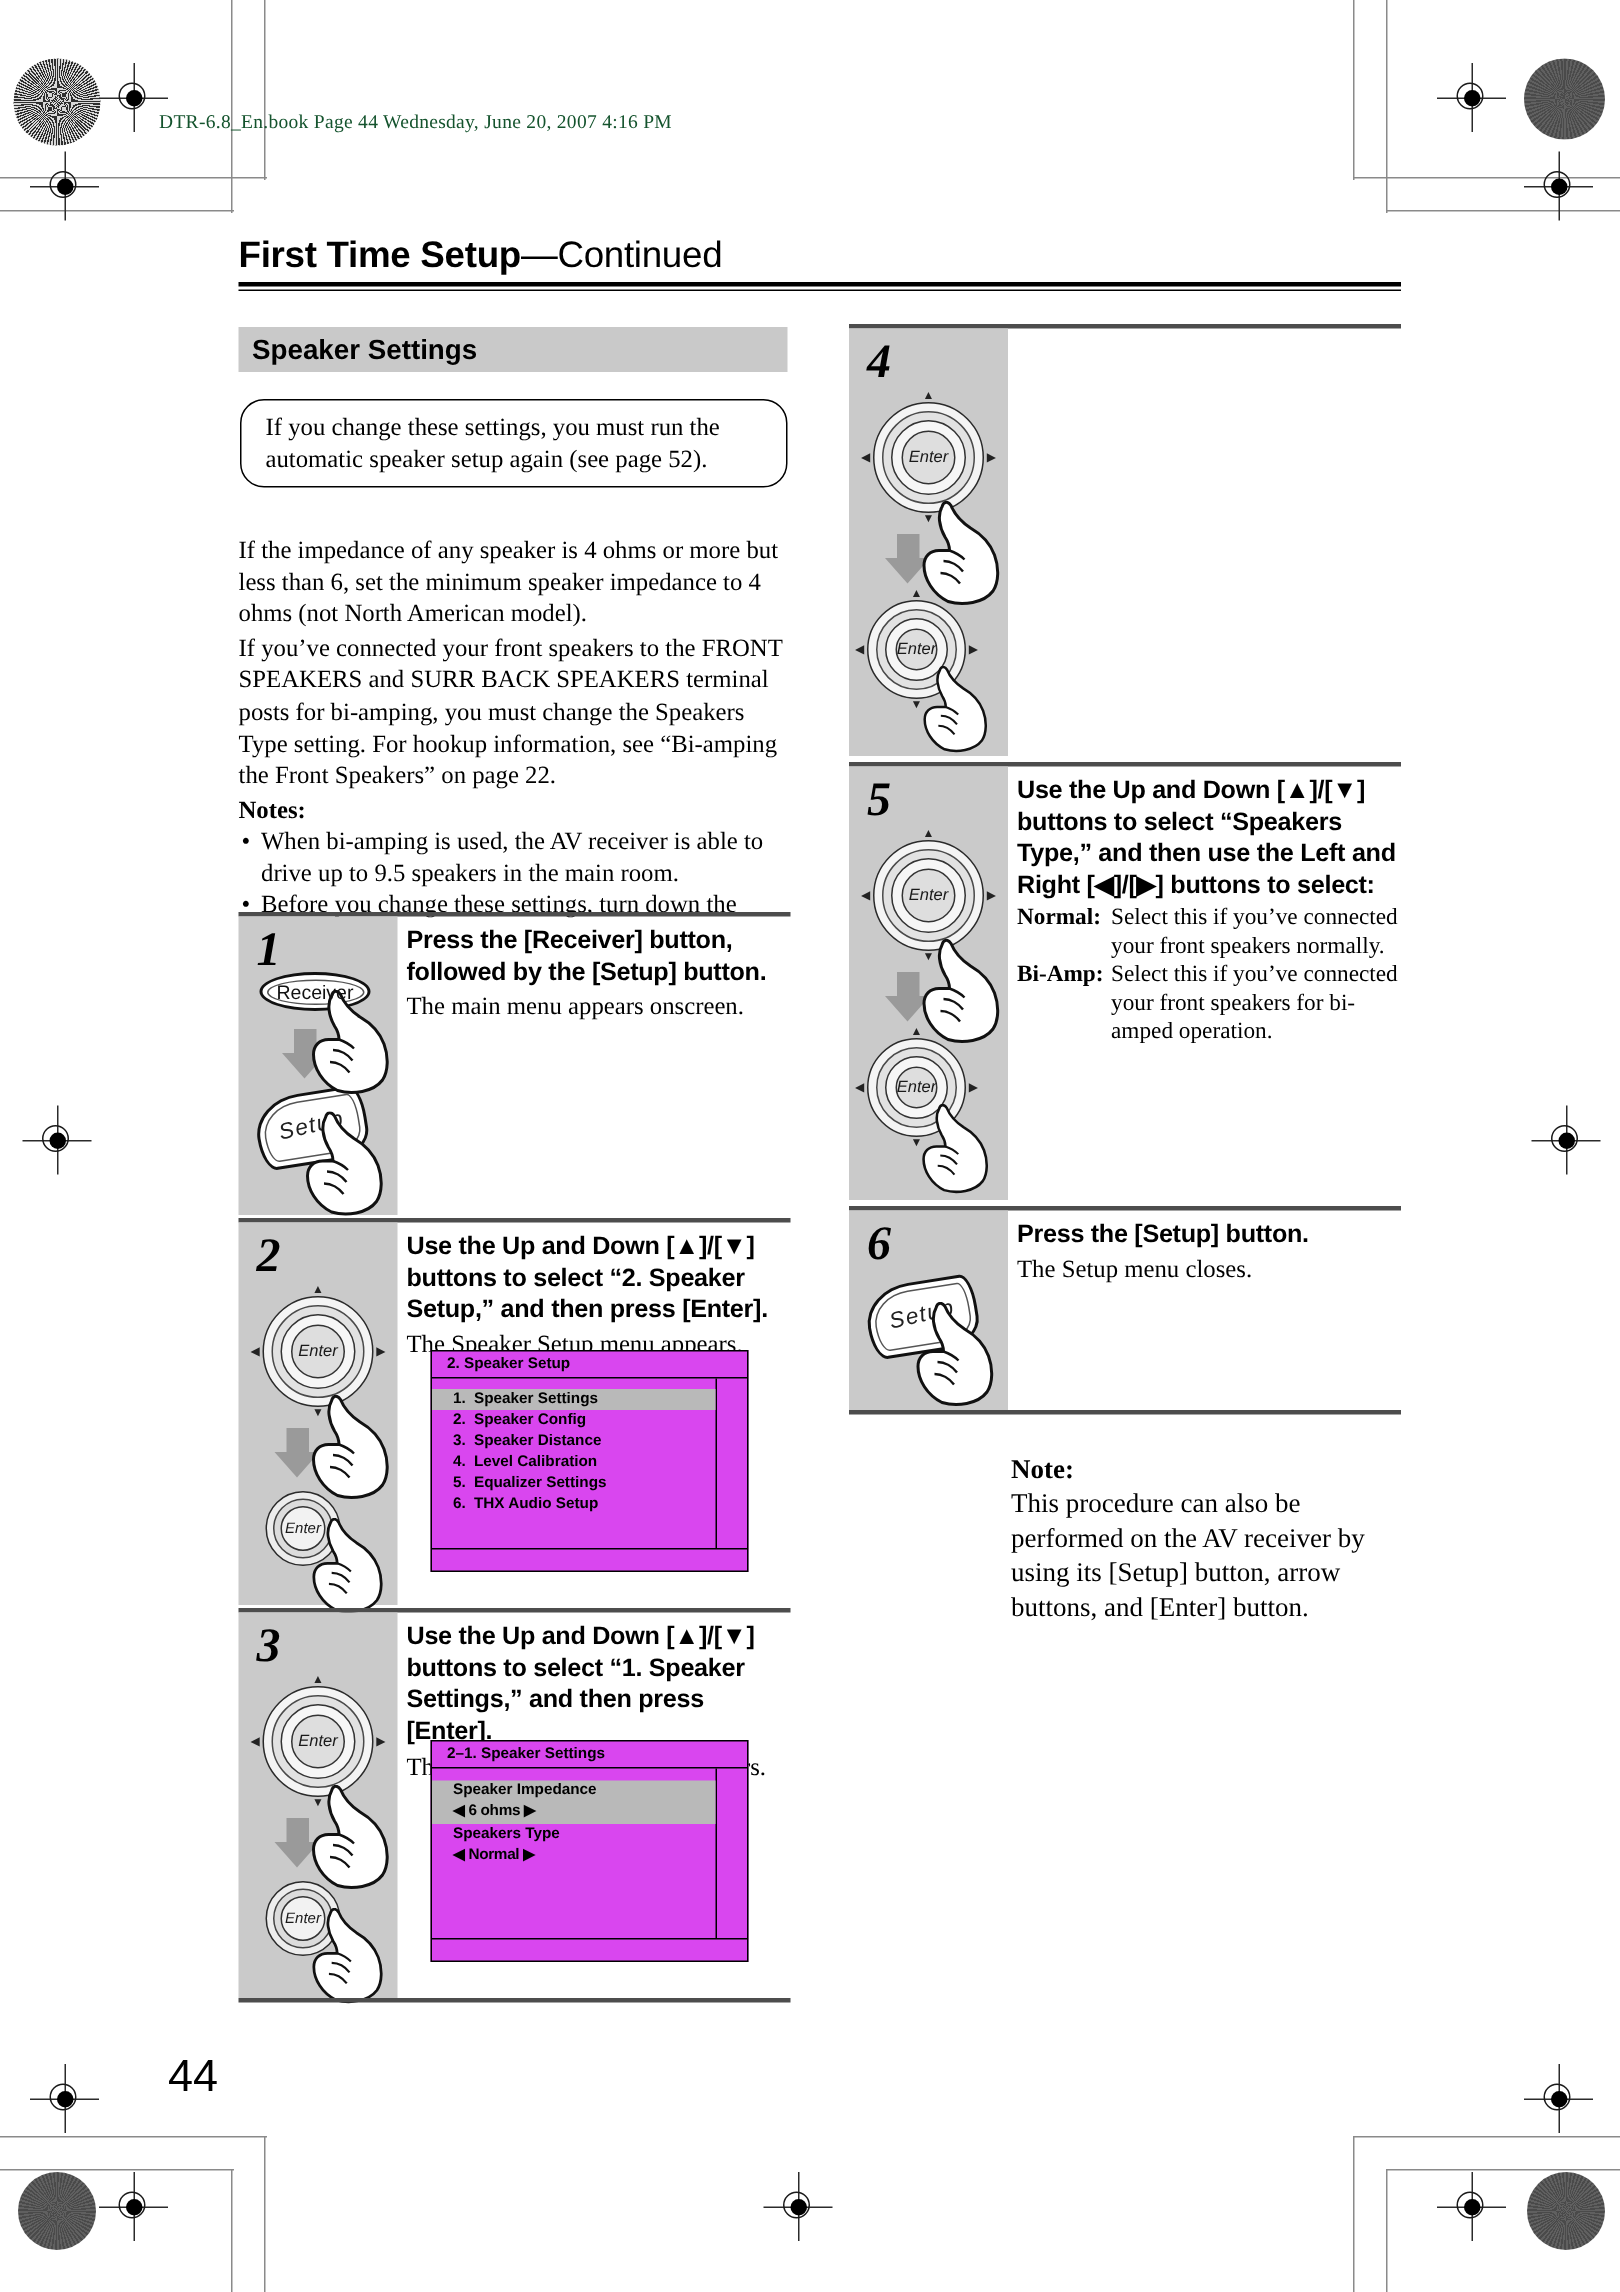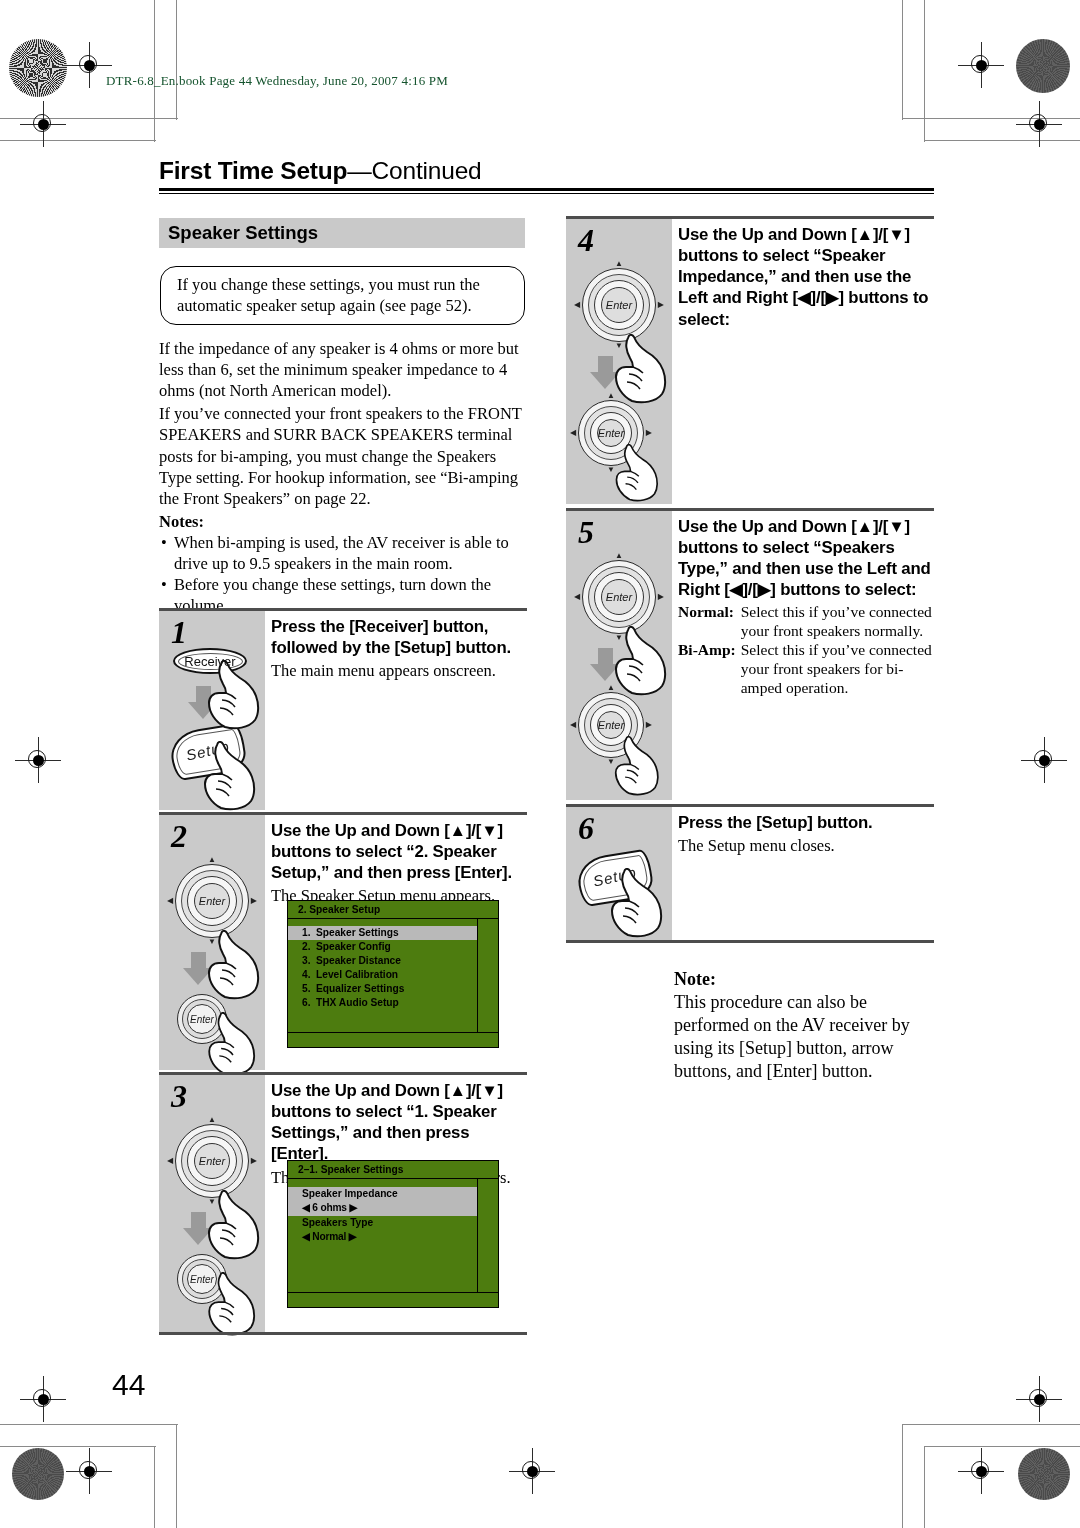--- a/index.html
+++ b/index.html
@@ -197,21 +197,21 @@
   .deftbl td { vertical-align: top; padding: 0; }
   .deftbl td.term {
     font-weight: bold;
     white-space: nowrap;
     padding-right: 5px;
   }
 
   
   .osd {
     border: 1.6px solid #000;
-    background: #4d7c0f;
+    background: #d946ef;
     box-sizing: border-box;
     font-family: "Liberation Sans", sans-serif;
   }
   .osd-title {
     font-size: 10.2px;
     font-weight: bold;
     padding: 3px 0 3px 10px;
     border-bottom: 1.4px solid #000;
   }
   .osd-main {
@@ -509,21 +509,21 @@
     <span>First Time Setup</span><span class="cont">—Continued</span>
   </div>
   <div class="title-rule"></div>
 
   <div class="section-banner">Speaker Settings</div>
 
   <div class="callout">
     <span>If you change these settings, you must run the automatic speaker setup again (see page 52).</span>
   </div>
 
-  <div class="body-col" style="top:338px;">
+  <div class="body-col" style="top:356px;">
     <p>If the impedance of any speaker is 4 ohms or more but less than 6, set the minimum speaker impedance to 4 ohms (not North American model).</p>
     <p>If you’ve connected your front speakers to the FRONT SPEAKERS and SURR BACK SPEAKERS terminal posts for bi-amping, you must change the Speakers Type setting. For hookup information, see “Bi-amping the Front Speakers” on page 22.</p>
     <p class="notes-label">Notes:</p>
     <ul class="bullets">
       <li>When bi-amping is used, the AV receiver is able to drive up to 9.5 speakers in the main room.</li>
       <li>Before you change these settings, turn down the volume.</li>
     </ul>
   </div>
 
   <div class="step" style="left:159px; top:608px; width:368px; height:202px;">
@@ -753,21 +753,20 @@
     <div class="hand" style="left:44px; top:228px;">
       <svg width="56" height="58" viewBox="0 0 56 70">
         <path d="M14 4 C11 9 12 17 16 24 C18 27 19 30 19 33 L12 33 C6 33 2 37 2 43 C2 52 8 62 18 67 C28 70 42 68 48 60 C52 54 52 44 49 36 C46 28 40 22 33 18 C27 14 22 8 20 3 C18 0 15 0 14 4 Z" fill="#ffffff" stroke="#111111" stroke-width="2" stroke-linejoin="round"></path>
         <path d="M19 33 C22 34 26 36 29 39" fill="none" stroke="#111111" stroke-width="1.6"></path>
         <path d="M15 40 C20 40 25 43 28 47" fill="none" stroke="#111111" stroke-width="1.6"></path>
         <path d="M13 48 C18 48 23 51 26 55" fill="none" stroke="#111111" stroke-width="1.6"></path>
       </svg>
     </div>
 
     <div class="step-body">
-      <div class="step-head">Use the Up and Down [▲]/[▼] buttons to select “Speaker Impedance,” and then use the Left and Right [◀]/[▶] buttons to select:</div>
     </div>
   </div>
 
   <div class="step" style="left:566px; top:508px; width:368px; height:292px;">
     <div class="step-rule" style="width:368px;"></div>
     <div class="step-gray" style="height:289px;"></div>
     <div class="step-num">5</div>
 
     <div class="wheel" style="left:16px; top:52px;">
       <div class="r2"></div>

